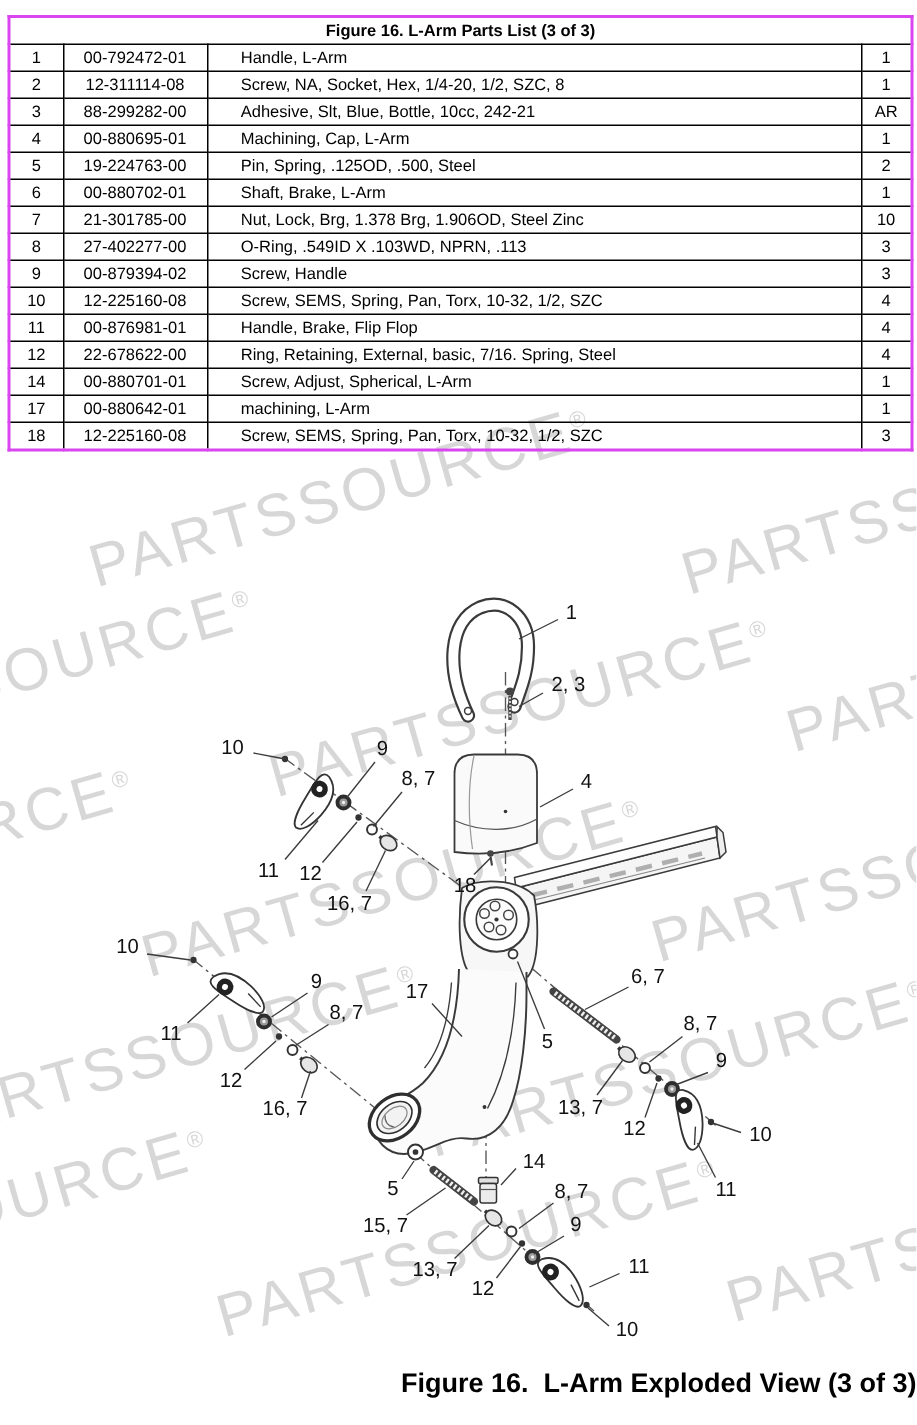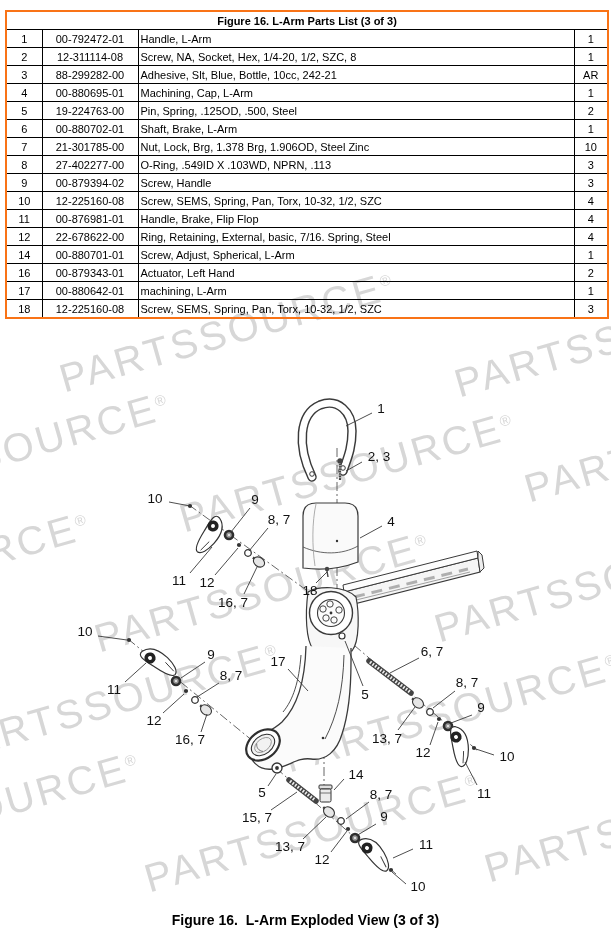--- a/index.html
+++ b/index.html
@@ -7,38 +7,38 @@
         font-family:"Liberation Sans",sans-serif;color:#000;}
   
   #watermark-layer{position:absolute;inset:0;z-index:0;pointer-events:none;}
   .wm{position:absolute;font-size:40px;letter-spacing:3px;color:#d7d7d7;
       font-weight:400;white-space:nowrap;transform:rotate(-16deg);
       transform-origin:left top;line-height:1;}
   .wm sup{font-size:15px;letter-spacing:0;vertical-align:super;}
   
   table.parts{position:absolute;left:5px;top:10px;z-index:1;width:602px;
       border-collapse:collapse;table-layout:fixed;background:transparent;
-      border:2px solid #f97316;}
+      border:2px solid #d946ef;}
   table.parts td,table.parts th{border:1px solid #000;overflow:hidden;}
   .title-cell{font-size:13px;font-weight:bold;text-align:center;height:20px;
       white-space:pre;padding:1px 0;}
   table.parts th{font-size:11.5px;font-weight:bold;text-align:center;height:18px;padding:1px 2px;}
   table.parts td{font-size:11px;height:17px;padding:0 3px;text-align:center;white-space:nowrap;}
-  table.parts td.c-desc{text-align:left;padding-left:2px;}
+  table.parts td.c-desc{text-align:left;padding-left:22px;}
   col.col-item{width:36px;}  col.col-part{width:96px;}
   col.col-desc{width:436px;} col.col-qty{width:34px;}
   
   #diagram{position:absolute;left:0;top:0;z-index:1;}
   .axis{stroke:#555;stroke-width:0.9;fill:none;stroke-dasharray:9 3 2 3;}
   .line{stroke:#3a3a3a;fill:none;}
   .leader{stroke:#3a3a3a;stroke-width:0.9;}
   text.callout{font-family:"Liberation Sans",sans-serif;font-size:13.5px;fill:#111;}
   
-  .caption{position:absolute;left:0;top:912px;width:100%;z-index:1;text-align:center;
-      font-size:14px;font-weight:bold;white-space:pre;}
+  .caption{position:absolute;left:0;top:912px;width:100%;z-index:1;text-align:right;
+      font-size:18px;font-weight:bold;white-space:pre;}
 </style>
 </head>
 <body>
 
 <div class="page">
 
   <div id="watermark-layer">
       <span class="wm" style="left: 55px; top: 360px; color: rgb(215, 215, 215);">PARTSSOURCE<sup class="wm-reg">®</sup></span>
       <span class="wm" style="left: 450px; top: 365px; color: rgb(215, 215, 215);">PARTSSOURCE</span>
       <span class="wm" style="left: -340px; top: 390px; color: rgb(215, 215, 215);">PARTSSOURCE</span>
@@ -138,26 +138,20 @@
           <td class="c-item">12</td>
           <td class="c-part">22-678622-00</td>
           <td class="c-desc">Ring, Retaining, External, basic, 7/16. Spring, Steel</td>
           <td class="c-qty">4</td>
         </tr>
         <tr>
           <td class="c-item">14</td>
           <td class="c-part">00-880701-01</td>
           <td class="c-desc">Screw, Adjust, Spherical, L-Arm</td>
           <td class="c-qty">1</td>
-        </tr>
-        <tr>
-          <td class="c-item">16</td>
-          <td class="c-part">00-879343-01</td>
-          <td class="c-desc">Actuator, Left Hand</td>
-          <td class="c-qty">2</td>
         </tr>
         <tr>
           <td class="c-item">17</td>
           <td class="c-part">00-880642-01</td>
           <td class="c-desc">machining, L-Arm</td>
           <td class="c-qty">1</td>
         </tr>
         <tr>
           <td class="c-item">18</td>
           <td class="c-part">12-225160-08</td>

